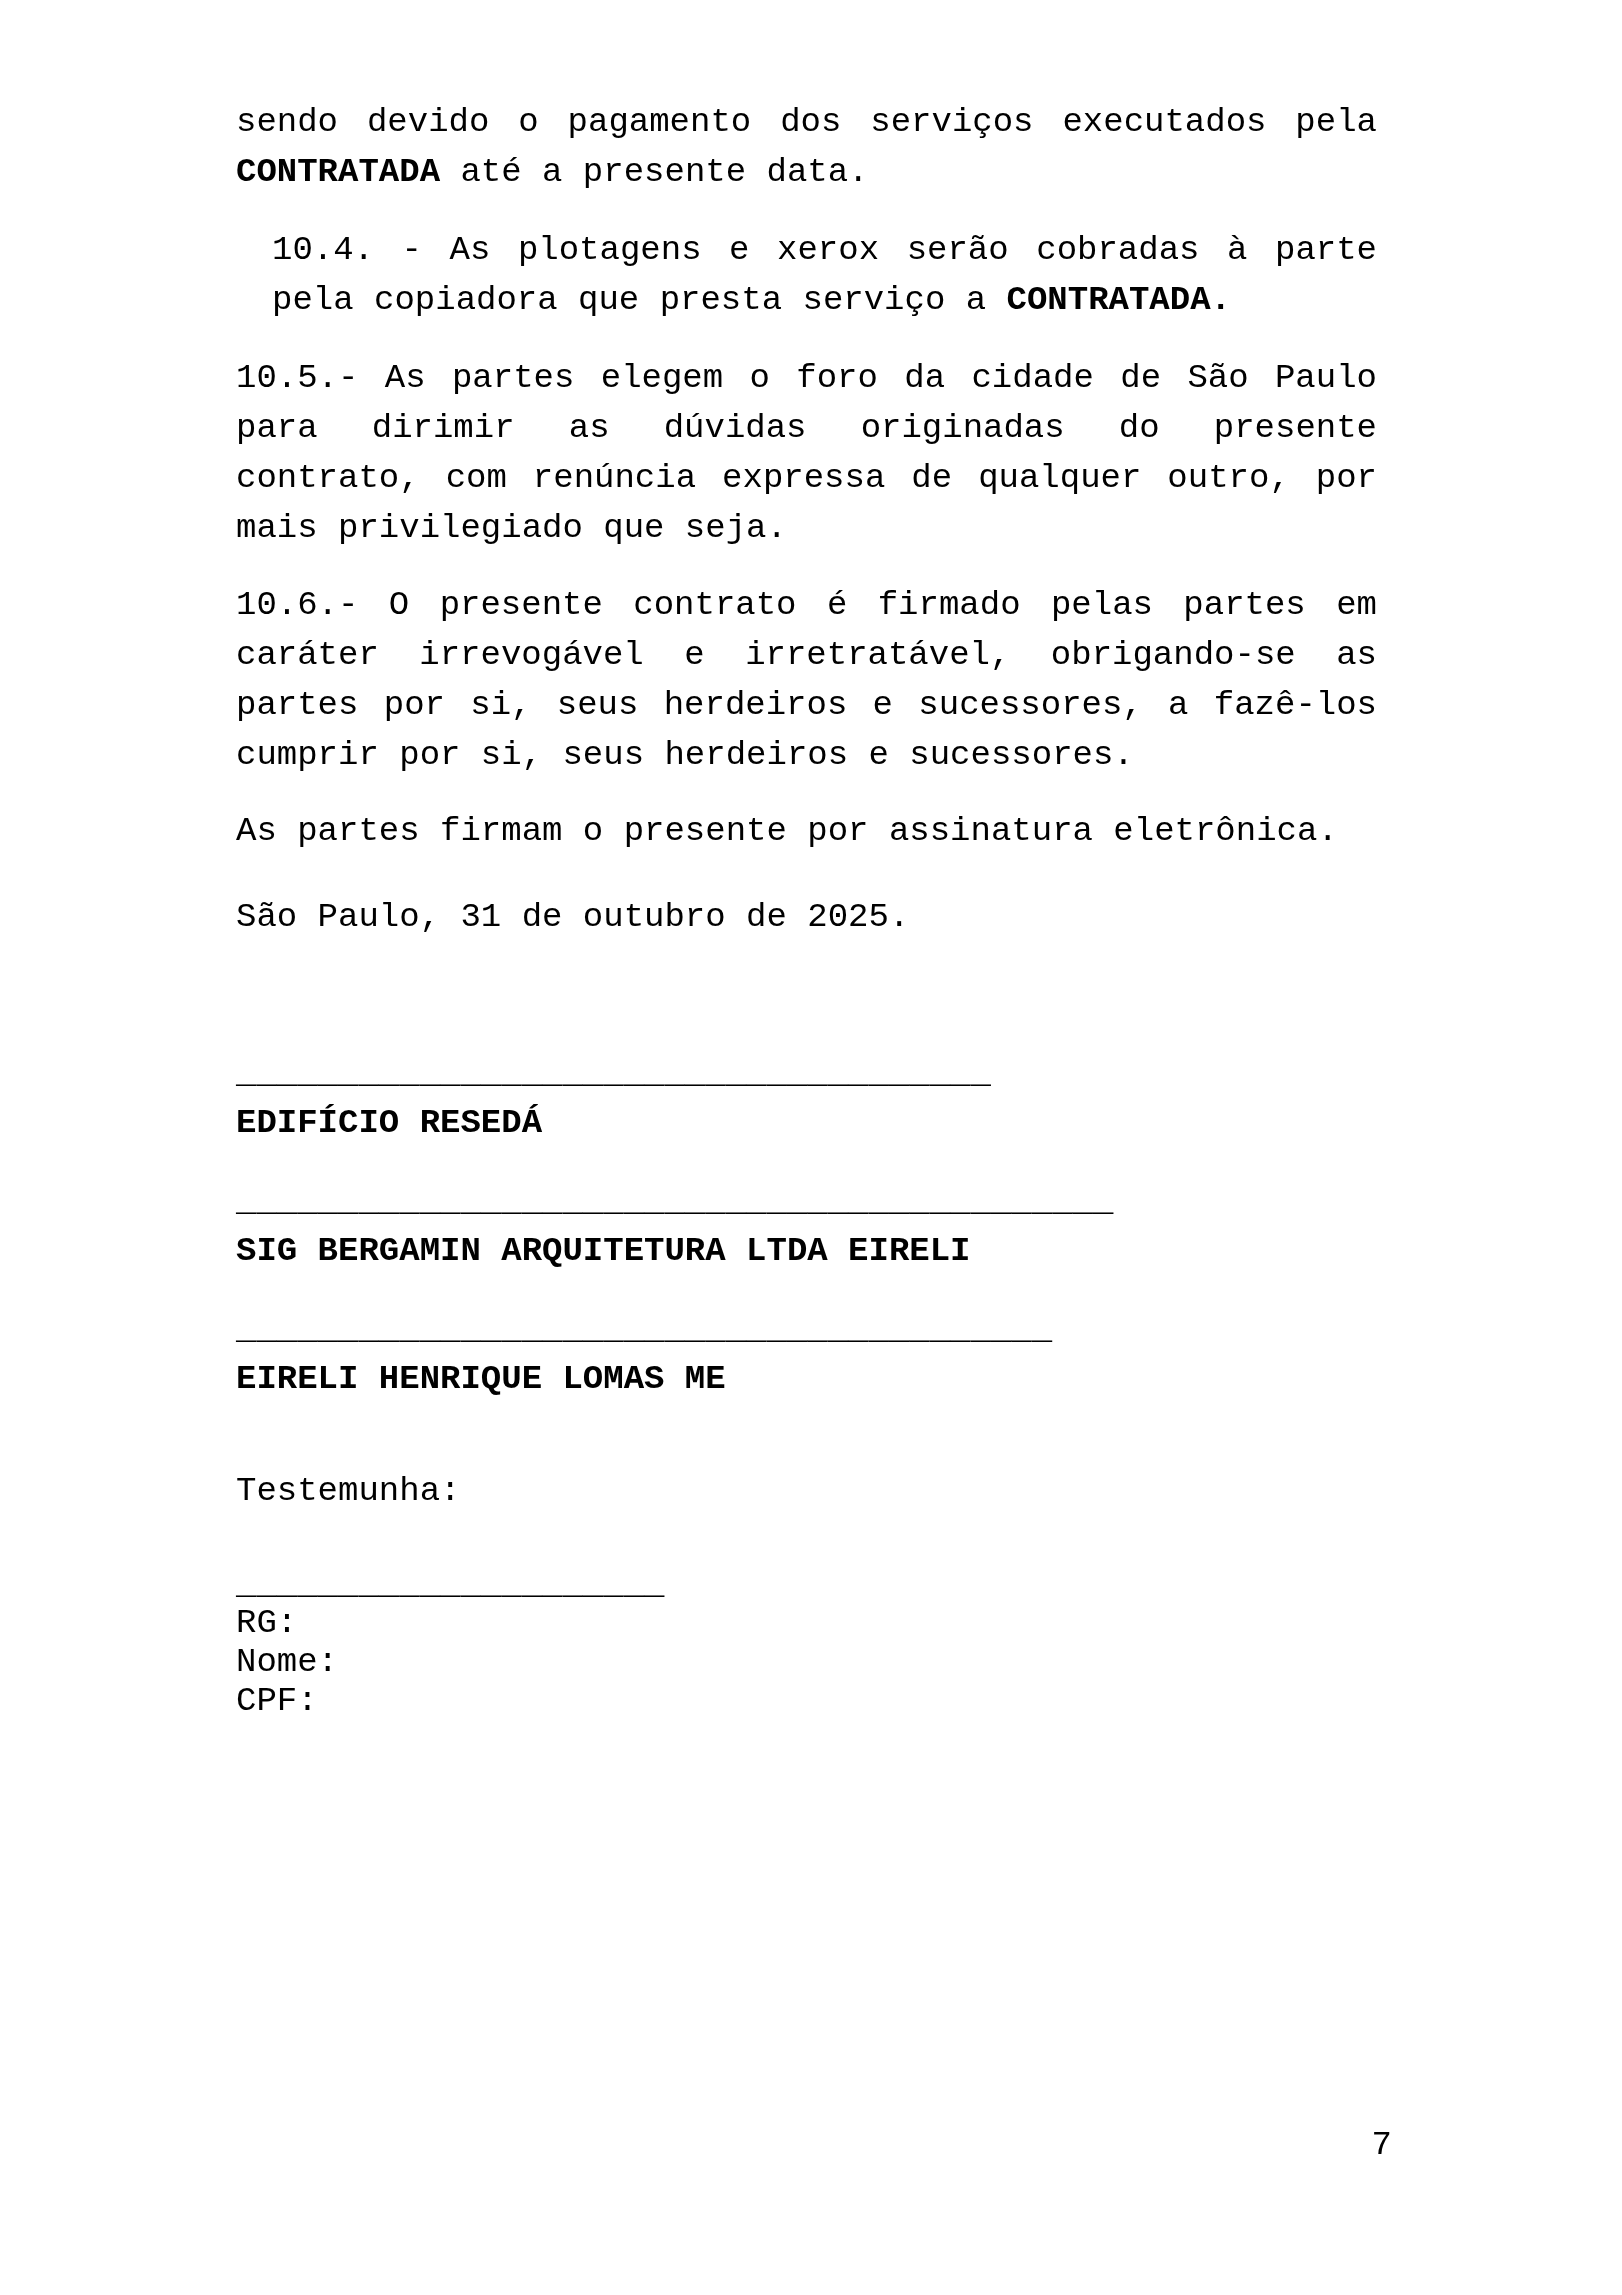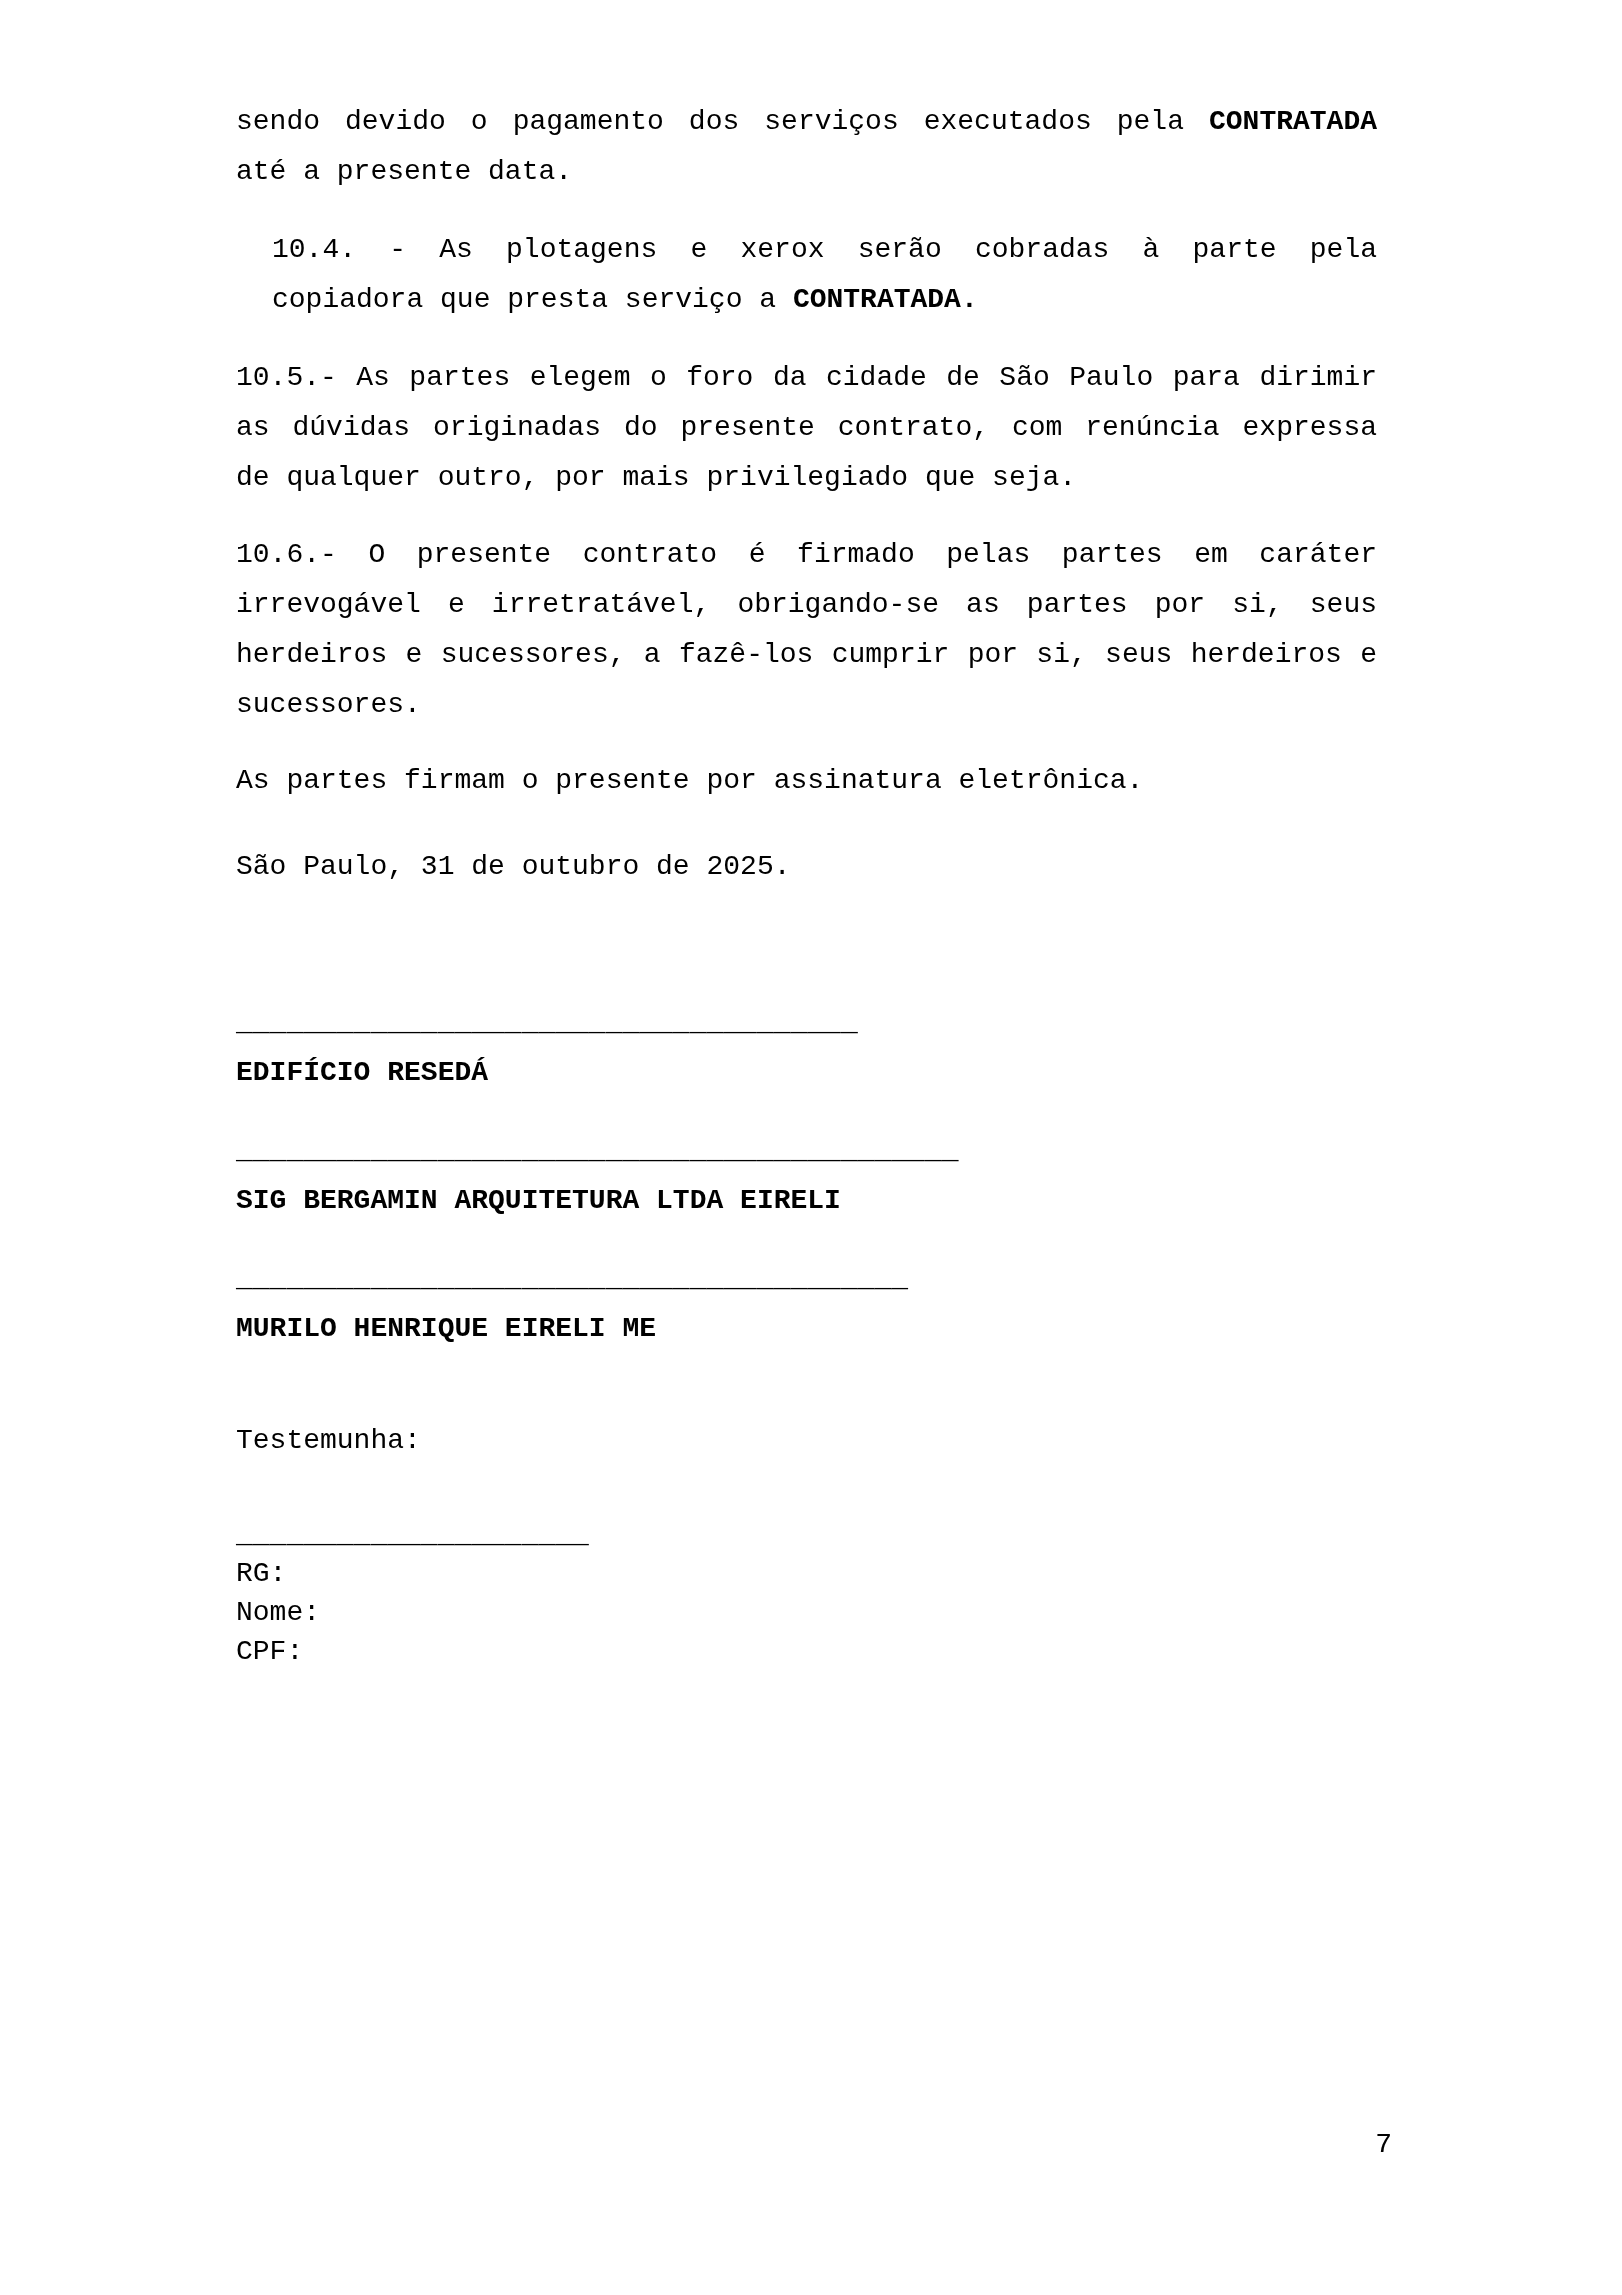--- a/index.html
+++ b/index.html
@@ -8,21 +8,21 @@
     background: #ffffff;
   }
   .page {
     position: relative;
     width: 1622px;
     height: 2295px;
     box-sizing: border-box;
     background: #ffffff;
     color: #000000;
     font-family: "Liberation Mono", "DejaVu Sans Mono", monospace;
-    font-size: 28px;
+    font-size: 34px;
     line-height: 50px;
     padding: 97px 0 0 236px;
     overflow: hidden;
   }
   .content {
     width: 1141px;
   }
   p.body-par {
     margin: 0 0 28px 0;
     text-align: justify;
@@ -89,21 +89,21 @@
       <div class="sig-name">EDIFÍCIO RESEDÁ</div>
     </div>
 
     <div class="sig-block">
       <div class="sig-rule">___________________________________________</div>
       <div class="sig-name">SIG BERGAMIN ARQUITETURA LTDA EIRELI</div>
     </div>
 
     <div class="sig-block last">
       <div class="sig-rule">________________________________________</div>
-      <div class="sig-name">MURILO HENRIQUE EIRELI ME</div>
+      <div class="sig-name">EIRELI HENRIQUE LOMAS ME</div>
     </div>
 
     <div class="witness-label">Testemunha:</div>
 
     <div class="witness-block">
       <div>_____________________</div>
       <div>RG:</div>
       <div>Nome:</div>
       <div>CPF:</div>
     </div>

